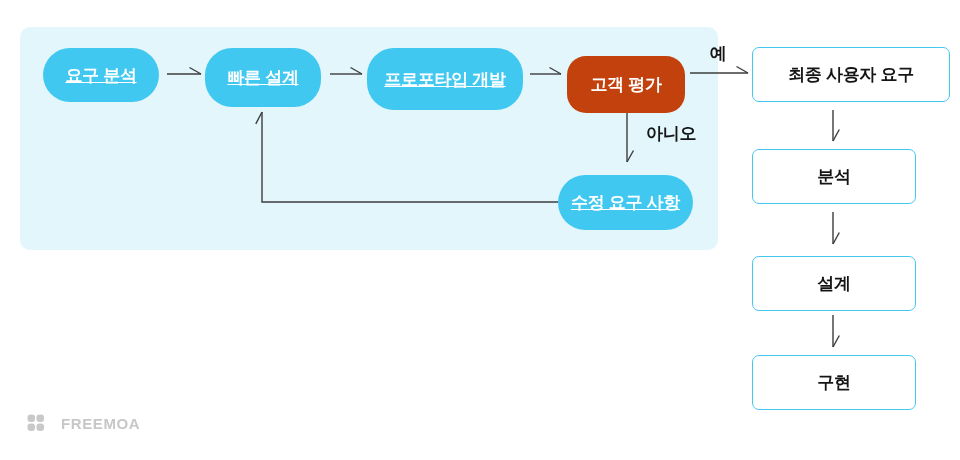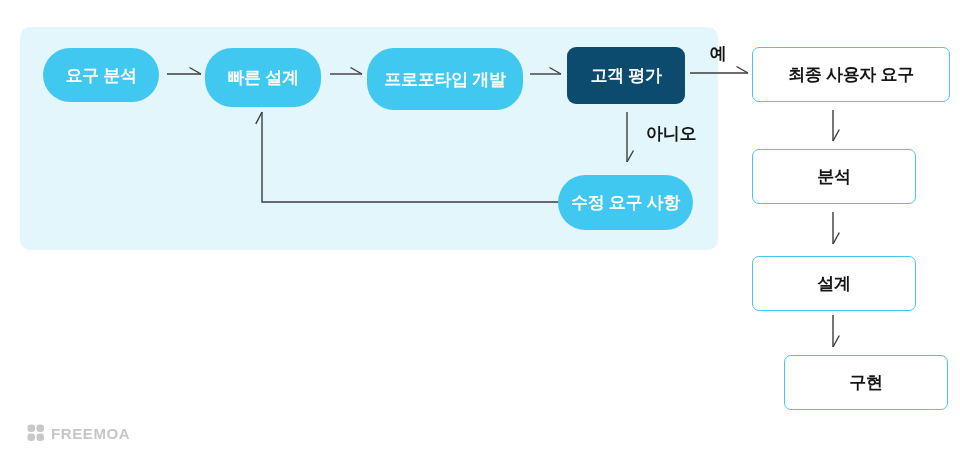--- a/index.html
+++ b/index.html
@@ -40,47 +40,49 @@
     font-weight: 700;
     font-size: 17px;
     letter-spacing: -0.3px;
     box-sizing: border-box;
     white-space: nowrap;
   }
   .pill {
     background: #40c8f1;
     color: #ffffff;
     border-radius: 27px;
+    text-decoration: underline;
   }
   .green-box {
-    background: #0c4a6e;
+    background: #c2410c;
     color: #ffffff;
-    border-radius: 9px;
+    border-radius: 19px;
+    margin-top: 9px;
   }
   .outline-box {
     background: #ffffff;
     color: #151515;
     border: 1.5px solid #45c8f0;
     border-radius: 7px;
   }
   .edge-label {
     position: absolute;
     font-weight: 700;
     font-size: 17px;
     color: #151515;
     letter-spacing: -0.3px;
     white-space: nowrap;
   }
   .footer {
     position: absolute;
     left: 27px;
-    top: 424px;
+    top: 414px;
     display: flex;
     align-items: center;
-    gap: 6px;
+    gap: 16px;
   }
   .brand-text {
     font-weight: 800;
     font-size: 15px;
     color: #c7c7c7;
     letter-spacing: 0.6px;
   }
 </style>
 </head>
 <body>
@@ -141,21 +143,21 @@
   <div class="edge-label" style="left:698px; top:42px; width:40px; text-align:center;">예</div>
 
   <div class="edge-label" style="left:646px; top:122px;">아니오</div>
 
   <div class="node outline-box" style="left:752px; top:47px; width:198px; height:55px;">최종 사용자 요구</div>
 
   <div class="node outline-box" style="left:752px; top:149px; width:164px; height:55px;font-family:Liberation Serif, serif;">분석</div>
 
   <div class="node outline-box" style="left:752px; top:256px; width:164px; height:55px;">설계</div>
 
-  <div class="node outline-box" style="left:752px; top:355px; width:164px; height:55px;margin-left:32px;">구현</div>
+  <div class="node outline-box" style="left:752px; top:355px; width:164px; height:55px;">구현</div>
 
   <div class="footer">
     <svg width="18" height="18" viewBox="0 0 19 19" fill="#c9c9c9">
       <rect x="0.5" y="0.5" width="8" height="8" rx="3.4"></rect>
       <rect x="10" y="0.5" width="8" height="8" rx="3.4"></rect>
       <rect x="0.5" y="10" width="8" height="8" rx="3.4"></rect>
       <rect x="10" y="10" width="8" height="8" rx="3.4"></rect>
     </svg>
     <span class="brand-text">FREEMOA</span>
   </div>

